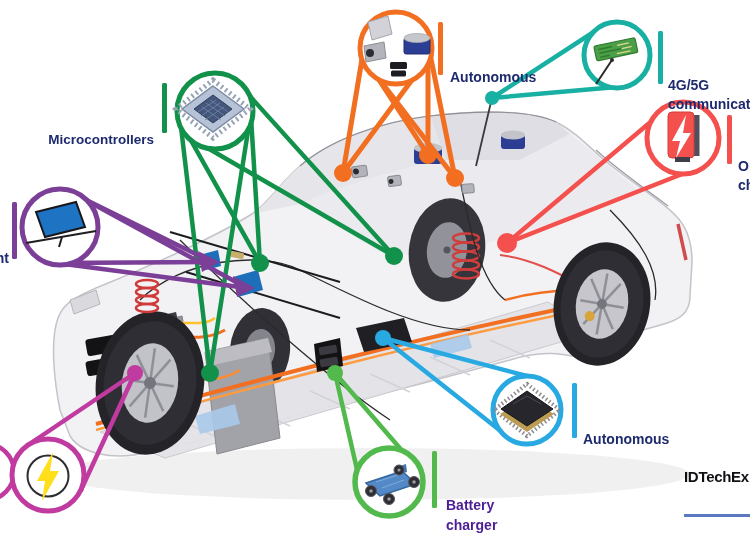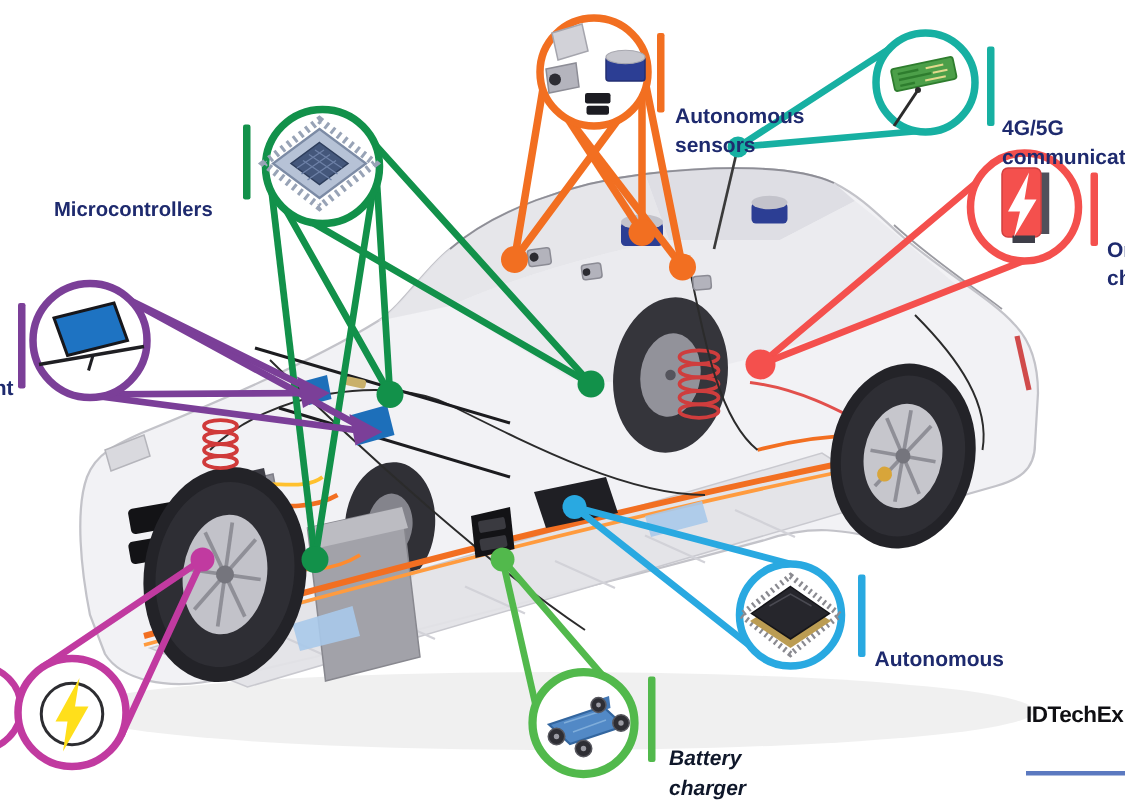--- a/index.html
+++ b/index.html
@@ -1,21 +1,21 @@
 <!DOCTYPE html>
 <html><head>
 <meta charset="utf-8">
 <style>
   html,body{margin:0;padding:0;background:#fff;}
   body{width:750px;height:536px;overflow:hidden;position:relative;
        font-family:"Liberation Sans",sans-serif;}
   #canvas{position:absolute;left:0;top:0;width:750px;height:536px;overflow:hidden;background:#fff;}
   svg{position:absolute;left:0;top:0;}
   .label{position:absolute;font-weight:700;font-size:14px;line-height:19px;white-space:nowrap;margin-top:44px;}
-  #lbl-microcontrollers{left:36px;top:86px;width:118px;font-size:13.5px;}
+  #lbl-microcontrollers{left:36px;top:86px;width:118px;text-align:right;font-size:13.5px;}
   #lbl-sensors{left:450px;top:24px;}
   #lbl-comm{left:668px;top:32px;}
   #lbl-charger{left:738px;top:113px;}
   #lbl-infotainment{left:-85px;top:205px;width:94px;text-align:right;}
   #lbl-controller{left:583px;top:386px;}
   #lbl-battery{left:446px;top:451px;line-height:20px;}
   #logo{position:absolute;left:684px;top:468px;font-weight:700;font-size:15px;
         letter-spacing:-0.3px;color:#101014;white-space:nowrap;text-align:right;}
   #logo-underline{position:absolute;left:684px;top:514px;width:70px;height:3px;}
 </style>
@@ -336,37 +336,36 @@
   <rect x="12" y="202" width="5" height="57" rx="1.5" fill="#7b3f98"></rect>
   <rect x="572" y="383" width="5" height="55" rx="1.5" fill="#29a9e1"></rect>
   <rect x="432" y="451" width="5" height="57" rx="1.5" fill="#52b94c"></rect>
 </svg>
 
 <div class="label" id="lbl-microcontrollers" style="color: rgb(30, 42, 110);">
   <div>Microcontrollers</div>
 </div>
 <div class="label" id="lbl-sensors" style="color: rgb(30, 42, 110);">
   <div>Autonomous</div>
-  <div>sensors</div>
 </div>
 <div class="label" id="lbl-comm" style="color: rgb(30, 42, 110);">
   <div>4G/5G</div>
   <div>communications</div>
 </div>
 <div class="label" id="lbl-charger" style="color: rgb(30, 42, 110);">
   <div>On-board</div>
   <div>charger</div>
 </div>
 <div class="label" id="lbl-infotainment" style="color: rgb(30, 42, 110);">
   <div>Infotainment</div>
 </div>
 <div class="label" id="lbl-controller" style="color: rgb(30, 42, 110);">
   <div>Autonomous</div>
 </div>
-<div class="label" id="lbl-battery" style="color: #0f172a; font-style: italic;">
+<div class="label" id="lbl-battery" style="color: #4c1d95;">
   <div>Battery</div>
   <div>charger</div>
 </div>
 
 <div id="logo">IDTechEx</div>
 <div id="logo-underline" style="background: rgb(91, 121, 192);"></div>
 
 </div>
 
 </body></html>

